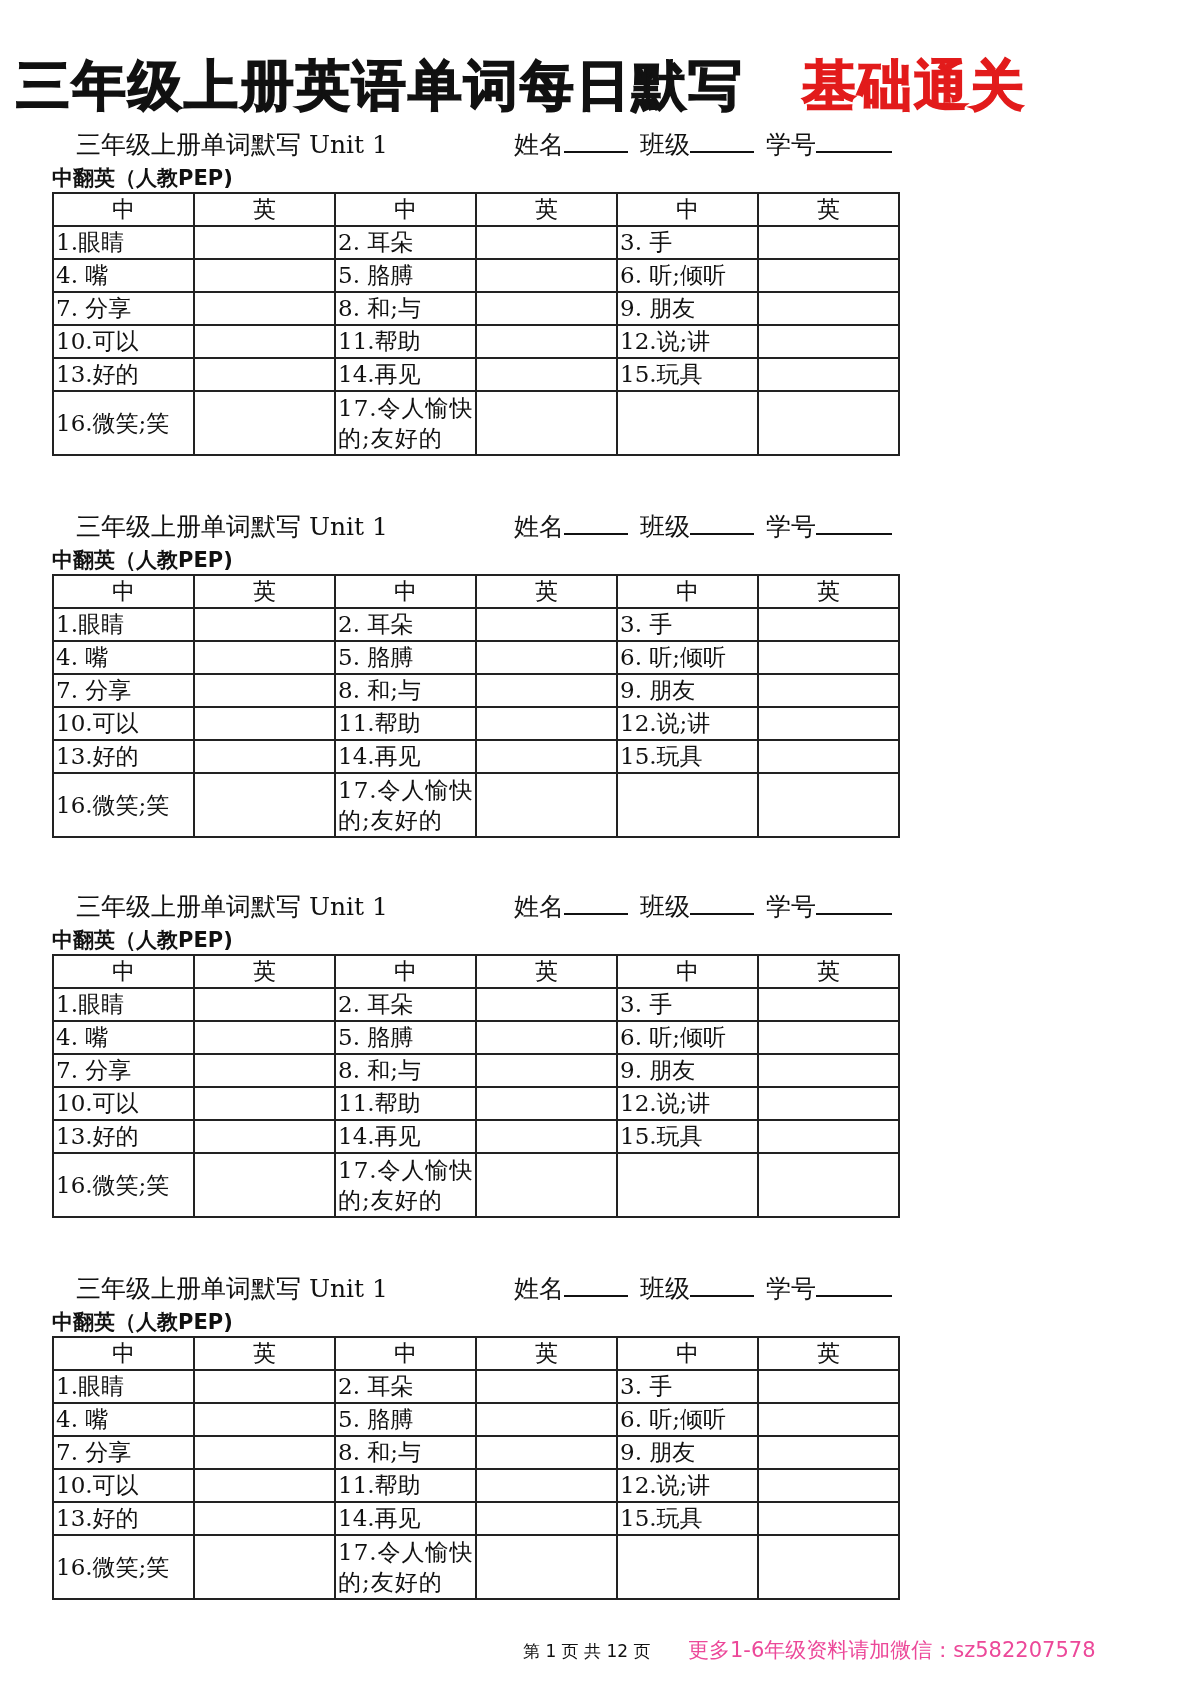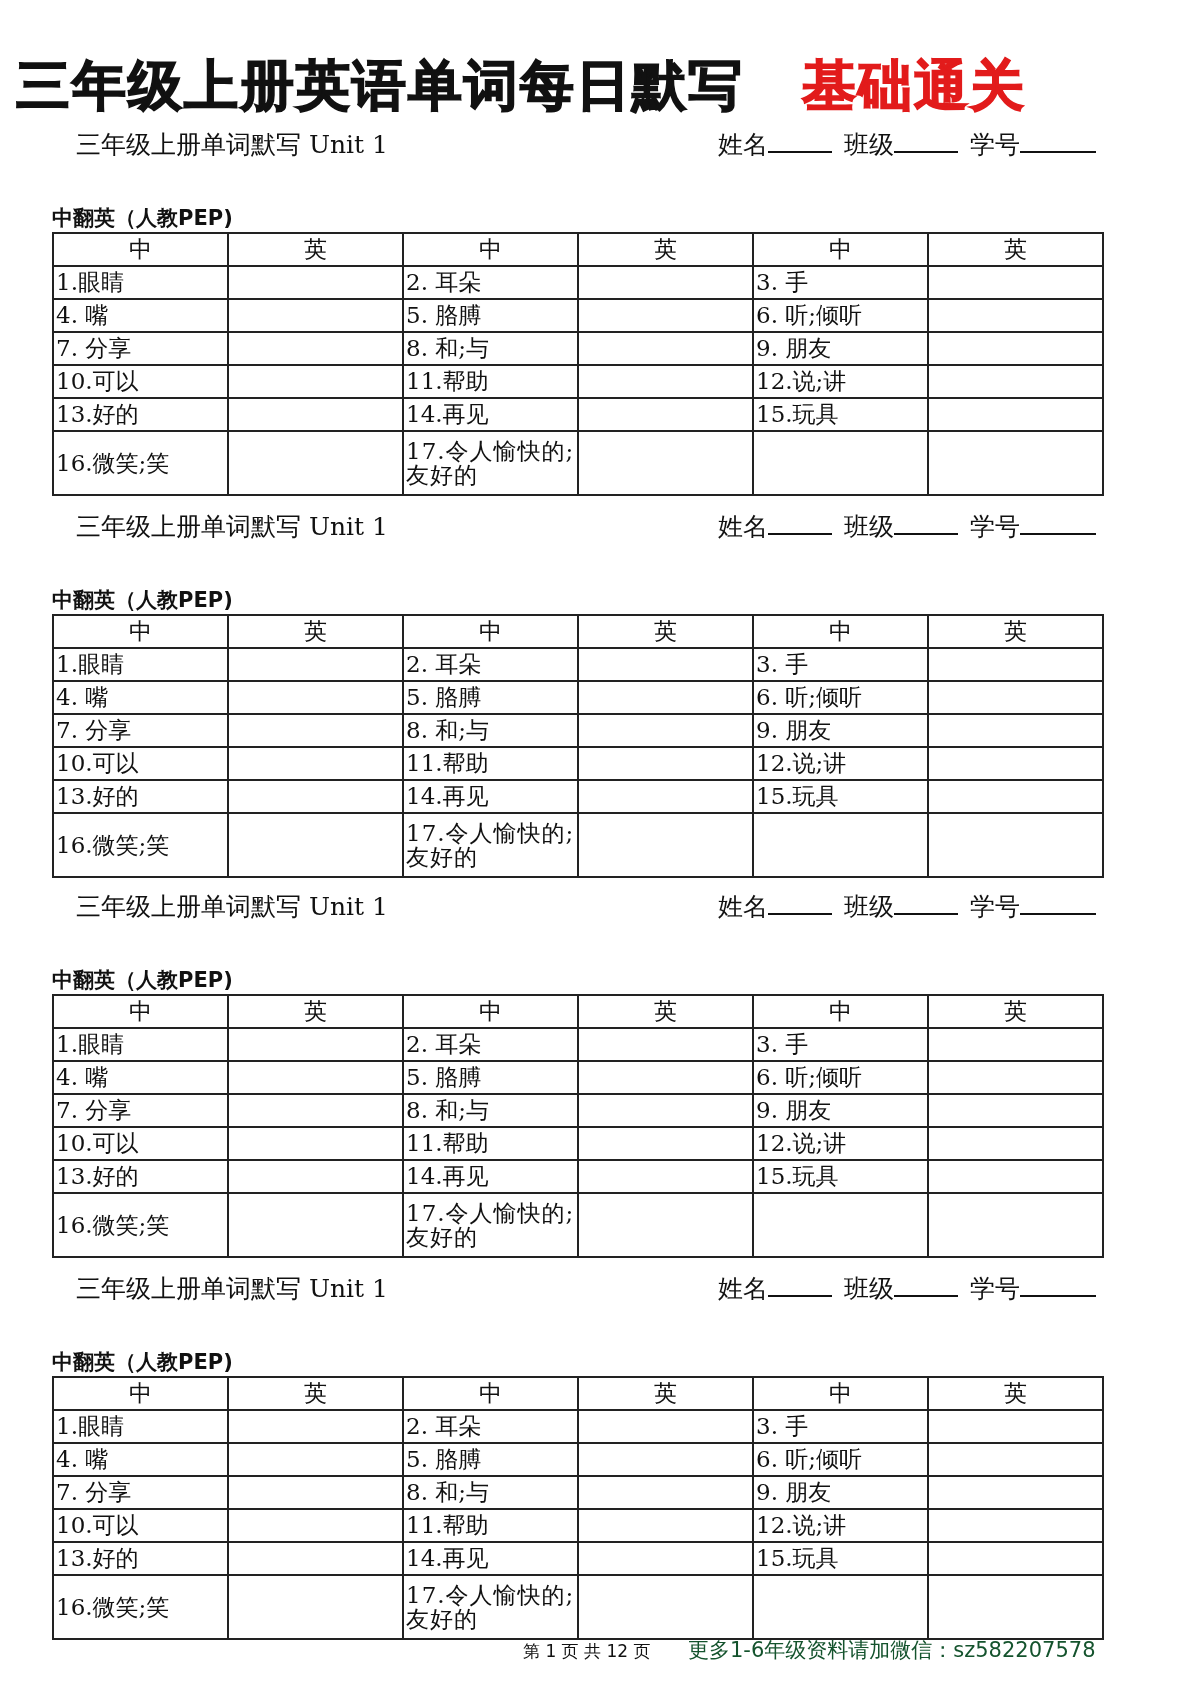--- a/index.html
+++ b/index.html
@@ -1,32 +1,32 @@
 <!DOCTYPE html>
 <html><head>
 <meta charset="utf-8">
 <style>
   html,body{margin:0;padding:0;background:#fff;}
   body{width:1191px;height:1684px;position:relative;overflow:hidden;font-family:"DejaVu Serif","Liberation Serif",serif;color:#111;}
   .title{position:absolute;top:50px;left:16px;width:1191px;text-align:left;font-family:"DejaVu Sans","Liberation Sans",sans-serif;font-weight:900;font-size:54px;letter-spacing:2px;}
   .title .main{color:#111;-webkit-text-stroke:1.5px #111;}
   .title .accent{color:#e21b1b;-webkit-text-stroke:1.5px #e21b1b;margin-left:58px;}
-  .section{position:absolute;left:52px;width:1052px;}
+  .section{position:absolute;left:52px;width:848px;}
   .sec-head{position:relative;height:36px;}
   .sec-title{position:absolute;left:24px;top:0;font-size:25px;}
   .sec-fields{position:absolute;right:8px;top:0;font-size:25px;font-family:"DejaVu Sans","Liberation Sans",sans-serif;text-align:right;}
   .sec-fields .blank{display:inline-block;border-bottom:2px solid #111;height:22px;vertical-align:baseline;margin-right:12px;}
-  .sec-sub{font-size:21px;font-weight:bold;height:28px;line-height:28px;font-family:"DejaVu Sans","Liberation Sans",sans-serif;margin-top:40px;}
+  .sec-sub{font-size:21px;font-weight:bold;height:28px;line-height:28px;font-family:"DejaVu Sans","Liberation Sans",sans-serif;}
   table{border-collapse:collapse;width:100%;table-layout:fixed;}
   td,th{border:2px solid #222;font-weight:normal;font-size:23px;padding:0 0 0 2px;height:31px;text-align:left;white-space:nowrap;overflow:hidden;}
   th{text-align:center;padding:0;}
   tr.tall td{height:62px;}
-  td.wrap{white-space:normal;line-height:24px;letter-spacing:1px;}
+  td.wrap{white-space:normal;line-height:30px;letter-spacing:1px;}
   .footer{position:absolute;top:1640px;left:523px;font-size:17px;font-weight:normal;font-family:"DejaVu Sans","Liberation Sans",sans-serif;}
-  .watermark{position:absolute;top:1636px;left:688px;font-size:21px;color:#14532d;font-family:"DejaVu Sans","Liberation Sans",sans-serif;}
+  .watermark{position:absolute;top:1636px;left:688px;font-size:21px;color:#ec4899;font-family:"DejaVu Sans","Liberation Sans",sans-serif;}
 </style>
 </head>
 <body>
 
 <div class="title">
   <span class="main">三年级上册英语单词每日默写</span><span class="accent">基础通关</span>
 </div>
 
 <div id="sections">
     <div class="section" style="top: 128px;">

